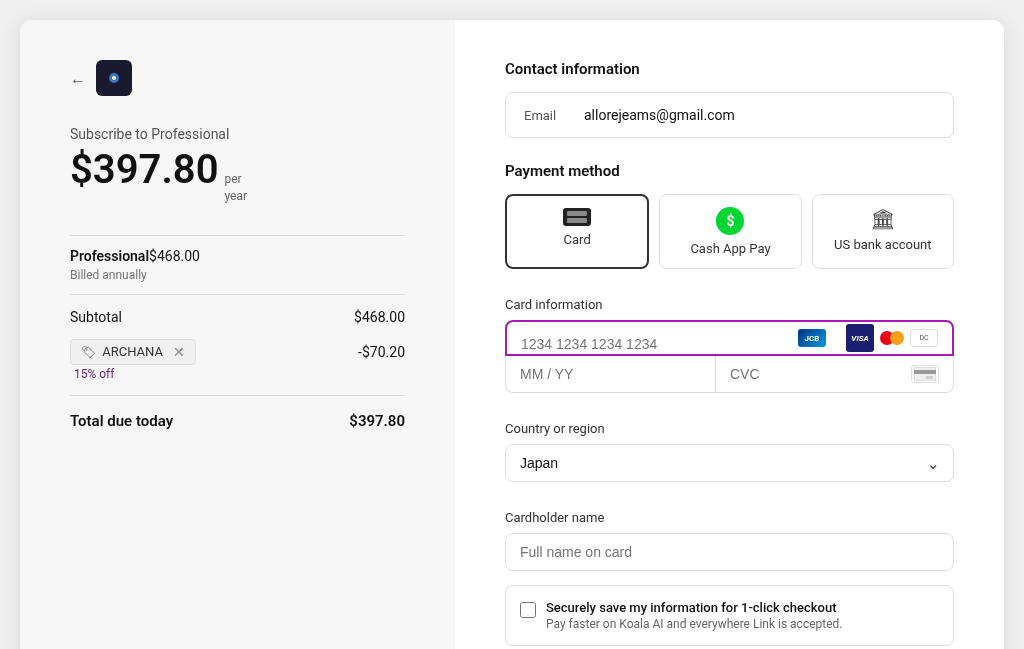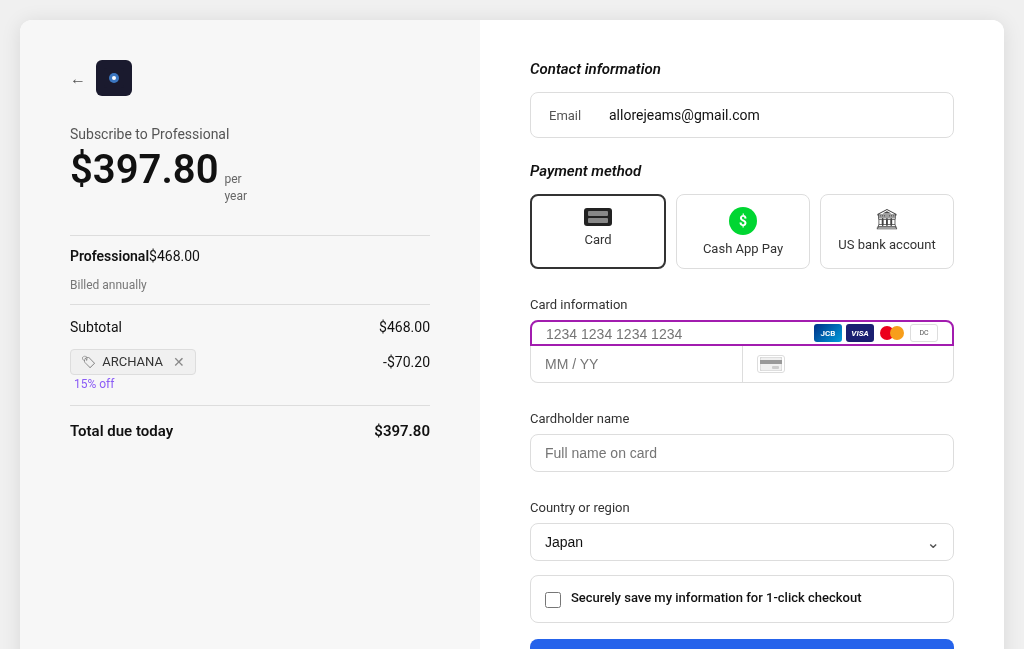--- a/index.html
+++ b/index.html
@@ -84,21 +84,21 @@
       margin-bottom: 6px;
     }
     .line-item-label {
       font-size: 14px;
       font-weight: 600;
       color: #111;
     }
     .line-item-sub {
       font-size: 12px;
       color: #777;
-      margin-top: 14px;
+      margin-top: 4px;
     }
     .line-item-value {
       font-size: 14px;
       color: #111;
     }
     .subtotal-row {
       display: flex;
       justify-content: space-between;
       margin: 14px 0;
     }
@@ -132,21 +132,21 @@
       color: #555;
     }
     .coupon-remove {
       cursor: pointer;
       color: #888;
       font-size: 14px;
       margin-left: 4px;
     }
     .discount-pct {
       font-size: 12px;
-      color: #8b5cf6;
+      color: #701a75;
       margin-top: 2px;
     }
     .total-row {
       display: flex;
       justify-content: space-between;
       margin-top: 16px;
     }
     .total-label {
       font-size: 15px;
       font-weight: 600;
@@ -162,21 +162,20 @@
     .right-panel {
       flex: 1;
       background: #fff;
       padding: 40px 50px;
     }
     .section-title {
       font-size: 15px;
       font-weight: 600;
       color: #111;
       margin-bottom: 14px;
-      font-style: italic;
     }
     .contact-box {
       background: #fff;
       border: 1px solid #ddd;
       border-radius: 8px;
       padding: 14px 18px;
       display: flex;
       align-items: center;
       gap: 20px;
       margin-bottom: 24px;
@@ -284,30 +283,31 @@
       border-radius: 3px;
       font-size: 8px;
       color: white;
       display: flex;
       align-items: center;
       justify-content: center;
       font-weight: bold;
     }
     .card-icon-visa {
       width: 28px;
-      height: 18px;
+      height: 28px;
       background: #1a1f71;
       border-radius: 3px;
       font-size: 8px;
       color: #fff;
       display: flex;
       align-items: center;
       justify-content: center;
       font-weight: bold;
       font-style: italic;
+      margin-left: 16px;
     }
     .card-icon-mc {
       width: 28px;
       height: 18px;
       border-radius: 3px;
       display: flex;
       align-items: center;
       justify-content: center;
       position: relative;
       overflow: hidden;
@@ -557,54 +557,56 @@
         <div class="card-icons">
           <div class="card-icon-jcb">JCB</div>
           <div class="card-icon-visa">VISA</div>
           <div class="card-icon-mc"></div>
           <div class="card-icon-diners">DC</div>
         </div>
       </div>
       <div class="card-expiry-cvc-row">
         <input class="expiry-field" type="text" placeholder="MM / YY" style="">
         <div class="cvc-field-wrap">
+          <input class="cvc-field" type="text" placeholder="CVC" style="">
           <div class="cvc-icon">
             <svg width="22" height="14" viewBox="0 0 22 14">
               <rect width="22" height="14" rx="2" fill="#f0f0f0" stroke="#ccc" stroke-width="1"></rect>
               <rect x="0" y="3" width="22" height="4" fill="#999"></rect>
               <rect x="12" y="9" width="7" height="3" rx="1" fill="#ccc"></rect>
             </svg>
           </div>
         </div>
       </div>
-    </div>
-
-    <div class="field-group">
-      <span class="field-label">Cardholder name</span>
-      <input class="text-input" type="text" placeholder="Full name on card" style="">
     </div>
 
     <div class="field-group">
       <span class="field-label">Country or region</span>
       <div class="select-wrap">
         <select class="country-select">
           <option>Japan</option>
           <option>United States</option>
           <option>United Kingdom</option>
           <option>Australia</option>
           <option>Canada</option>
         </select>
         <span class="select-arrow">⌄</span>
       </div>
     </div>
 
+    <div class="field-group">
+      <span class="field-label">Cardholder name</span>
+      <input class="text-input" type="text" placeholder="Full name on card" style="">
+    </div>
+
     <div class="save-info-row">
       <input type="checkbox" class="save-checkbox" style="">
       <div>
         <div class="save-info-text">Securely save my information for 1-click checkout</div>
+        <div class="save-info-sub">Pay faster on Koala AI and everywhere Link is accepted.</div>
       </div>
     </div>
 
     <button class="subscribe-btn">Subscribe</button>
 
     
   </div>
 </div>
 
 </body></html>

